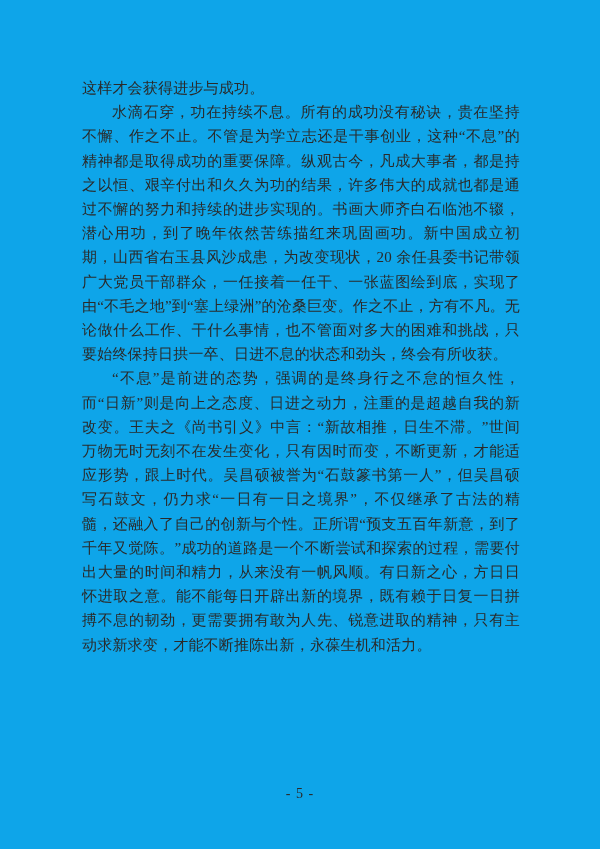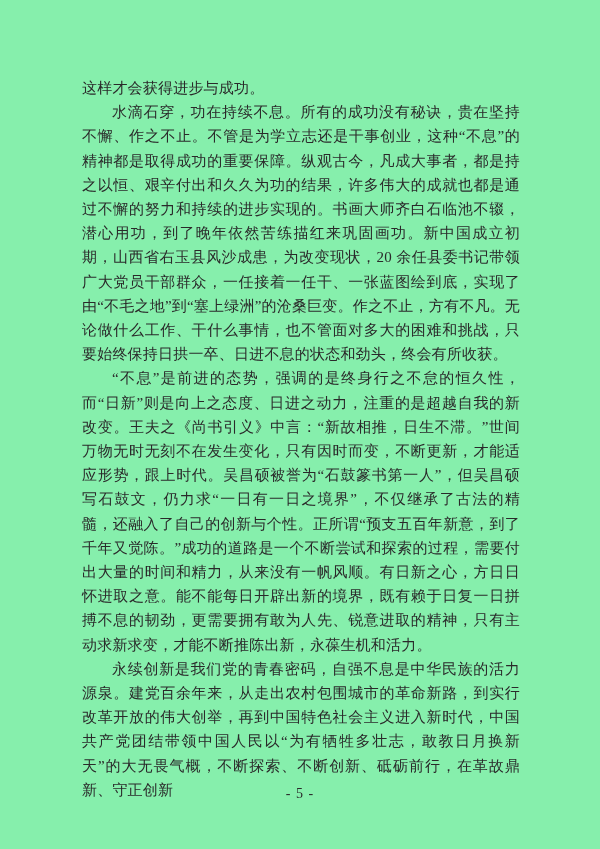--- a/index.html
+++ b/index.html
@@ -4,21 +4,21 @@
 <style>
   html, body {
     margin: 0;
     padding: 0;
     background: #ffffff;
   }
   .page {
     position: relative;
     width: 600px;
     height: 849px;
-    background: #86efac;
+    background: #0ea5e9;
     font-family: "Liberation Serif", "DejaVu Serif", serif;
     color: #2a2a2a;
     overflow: hidden;
     box-sizing: border-box;
   }
   .content {
     position: absolute;
     left: 82px;
     top: 76px;
     width: 438px;
@@ -52,18 +52,17 @@
   }
 </style>
 </head>
 <body>
 
 <div class="page">
   <div class="content">
     <p class="para continuation">这样才会获得进步与成功。</p>
     <p class="para">水滴石穿，功在持续不息。所有的成功没有秘诀，贵在坚持不懈、作之不止。不管是为学立志还是干事创业，这种“不息”的精神都是取得成功的重要保障。纵观古今，凡成大事者，都是持之以恒、艰辛付出和久久为功的结果，许多伟大的成就也都是通过不懈的努力和持续的进步实现的。书画大师齐白石临池不辍，潜心用功，到了晚年依然苦练描红来巩固画功。新中国成立初期，山西省右玉县风沙成患，为改变现状，20 余任县委书记带领广大党员干部群众，一任接着一任干、一张蓝图绘到底，实现了由“不毛之地”到“塞上绿洲”的沧桑巨变。作之不止，方有不凡。无论做什么工作、干什么事情，也不管面对多大的困难和挑战，只要始终保持日拱一卒、日进不息的状态和劲头，终会有所收获。</p>
     <p class="para">“不息”是前进的态势，强调的是终身行之不怠的恒久性，而“日新”则是向上之态度、日进之动力，注重的是超越自我的新改变。王夫之《尚书引义》中言：“新故相推，日生不滞。”世间万物无时无刻不在发生变化，只有因时而变，不断更新，才能适应形势，跟上时代。吴昌硕被誉为“石鼓篆书第一人”，但吴昌硕写石鼓文，仍力求“一日有一日之境界”，不仅继承了古法的精髓，还融入了自己的创新与个性。正所谓“预支五百年新意，到了千年又觉陈。”成功的道路是一个不断尝试和探索的过程，需要付出大量的时间和精力，从来没有一帆风顺。有日新之心，方日日怀进取之意。能不能每日开辟出新的境界，既有赖于日复一日拼搏不息的韧劲，更需要拥有敢为人先、锐意进取的精神，只有主动求新求变，才能不断推陈出新，永葆生机和活力。</p>
-    <p class="para">永续创新是我们党的青春密码，自强不息是中华民族的活力源泉。建党百余年来，从走出农村包围城市的革命新路，到实行改革开放的伟大创举，再到中国特色社会主义进入新时代，中国共产党团结带领中国人民以“为有牺牲多壮志，敢教日月换新天”的大无畏气概，不断探索、不断创新、砥砺前行，在革故鼎新、守正创新</p>
   </div>
   <div class="footer">
     <span class="pagenum">- 5 -</span>
   </div>
 </div>
 
 </body></html>

